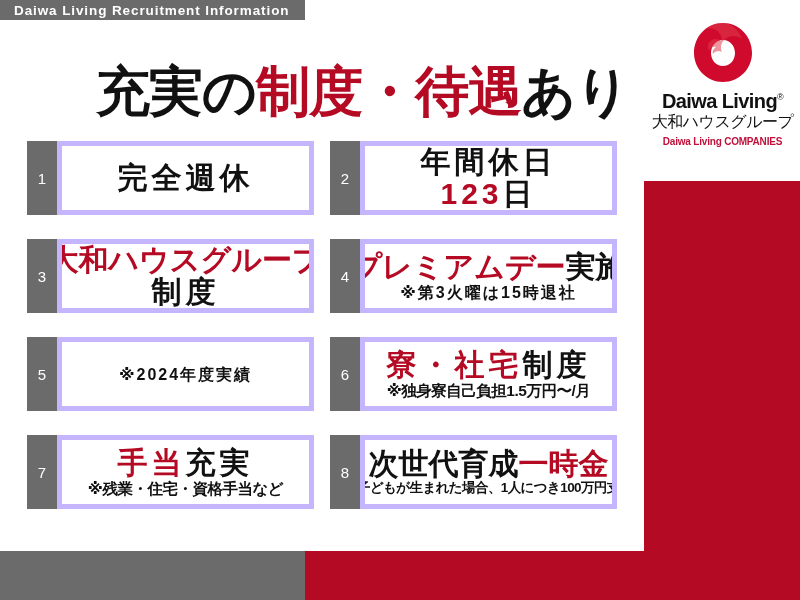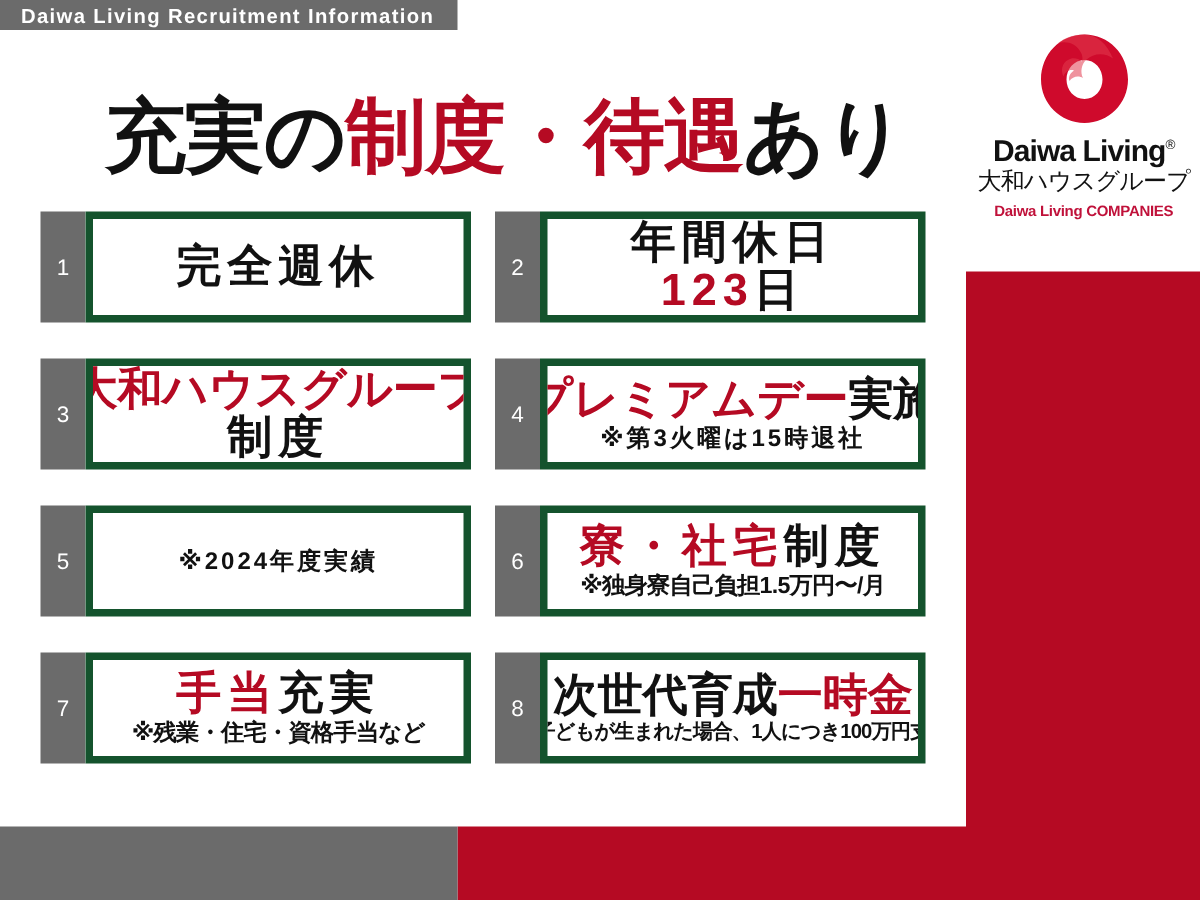--- a/index.html
+++ b/index.html
@@ -63,21 +63,21 @@
     font-size: 13.5px;
     font-weight: bold;
     letter-spacing: 0.9px;
     padding-left: 14px;
     white-space: nowrap;
   }
 
   
   .main-title {
     position: absolute;
-    left: 70px;
+    left: 96px;
     top: 56px;
     height: 70px;
     display: flex;
     align-items: center;
     font-size: 54px;
     font-weight: bold;
     letter-spacing: -1px;
     white-space: nowrap;
     line-height: 1;
   }
@@ -155,21 +155,21 @@
     background: #6b6b6b;
     color: #ffffff;
     font-size: 15px;
     display: flex;
     align-items: center;
     justify-content: center;
     flex: 0 0 30px;
   }
   .item .box {
     flex: 1 1 auto;
-    border: 5px solid #14532d;
+    border: 5px solid #c4b5fd;
     background: #ffffff;
     display: flex;
     flex-direction: column;
     align-items: center;
     justify-content: center;
     overflow: hidden;
   }
   .line1 {
     font-size: 30px;
     font-weight: bold;

